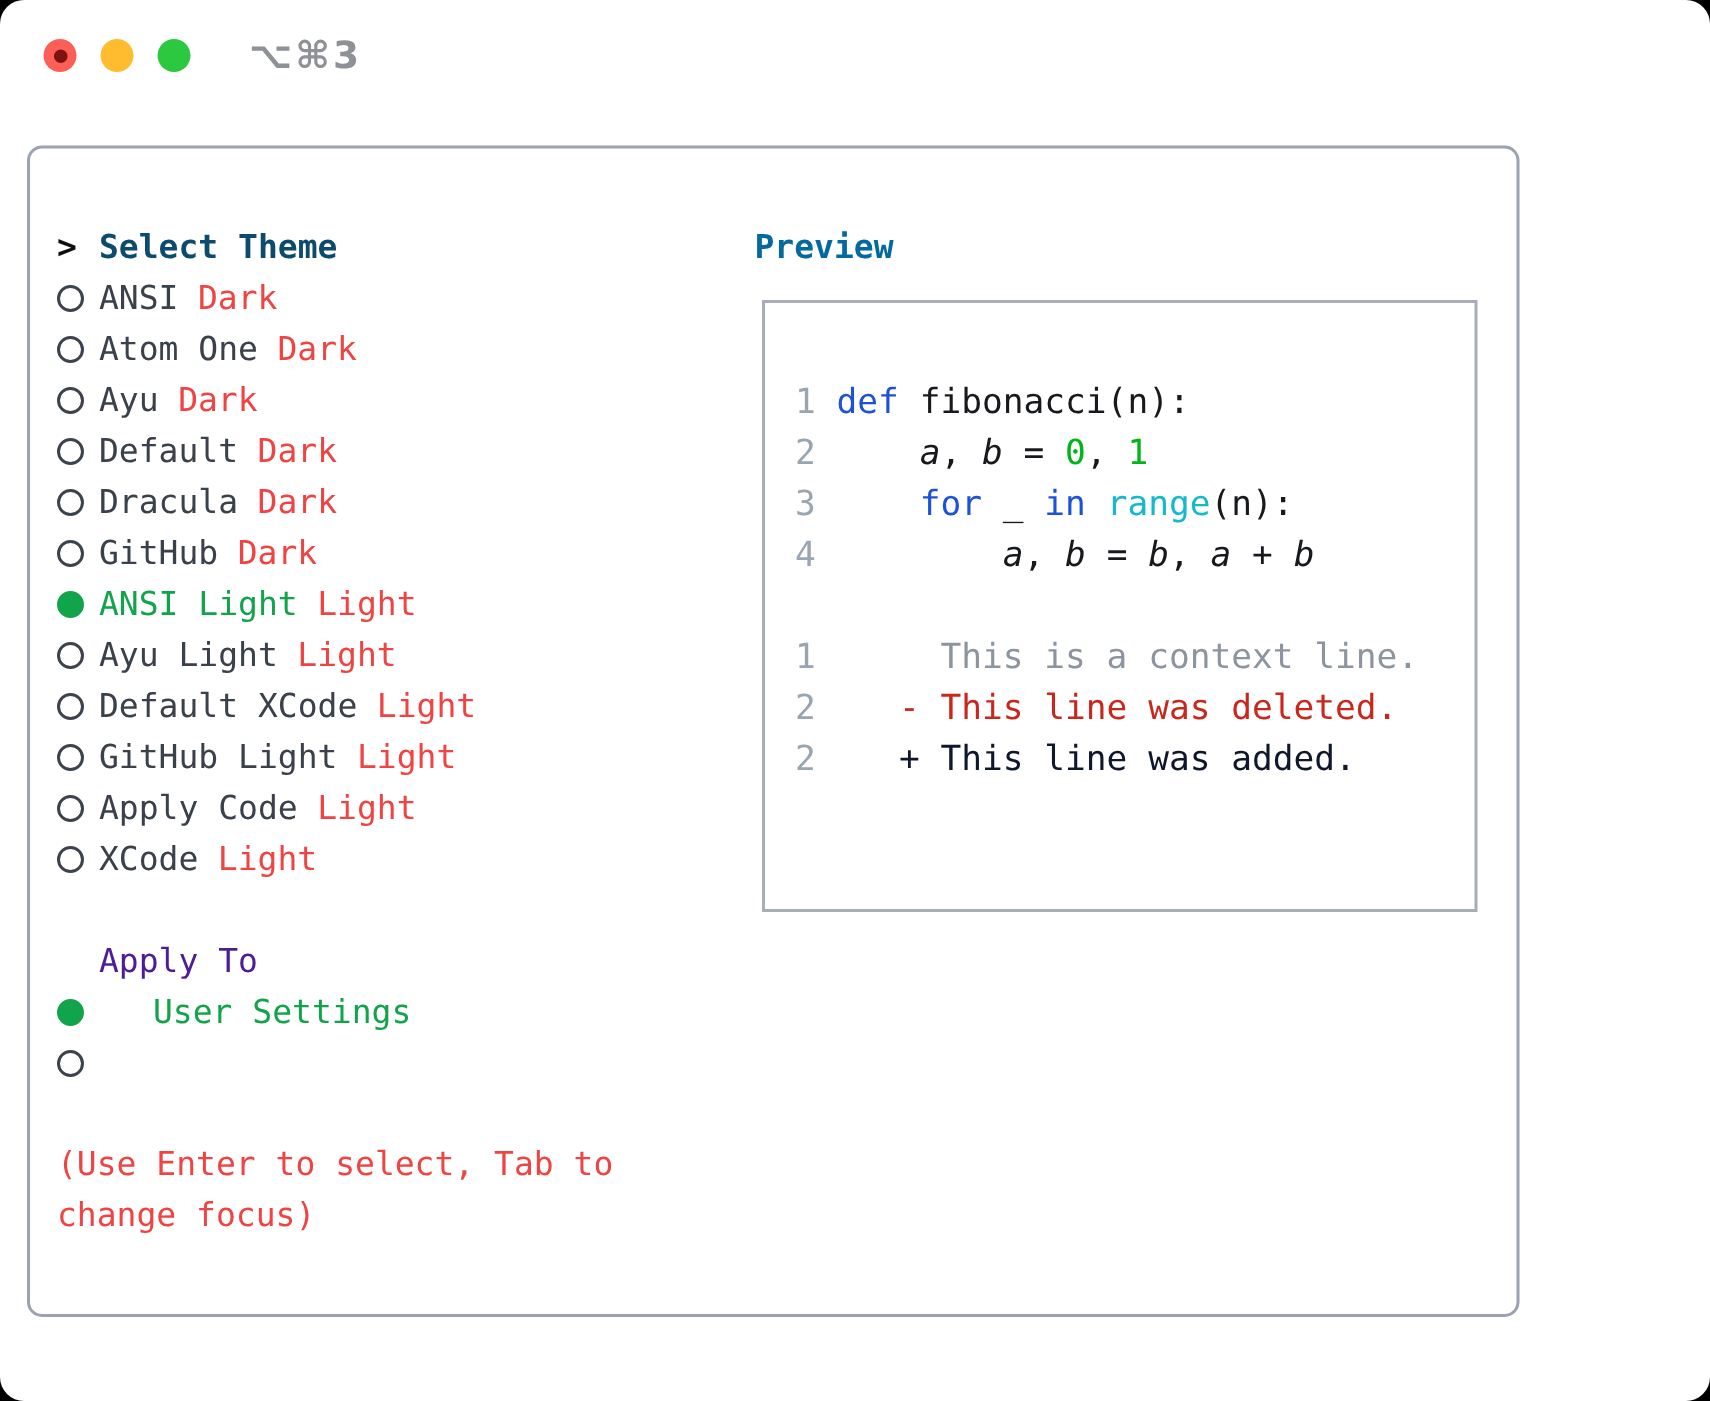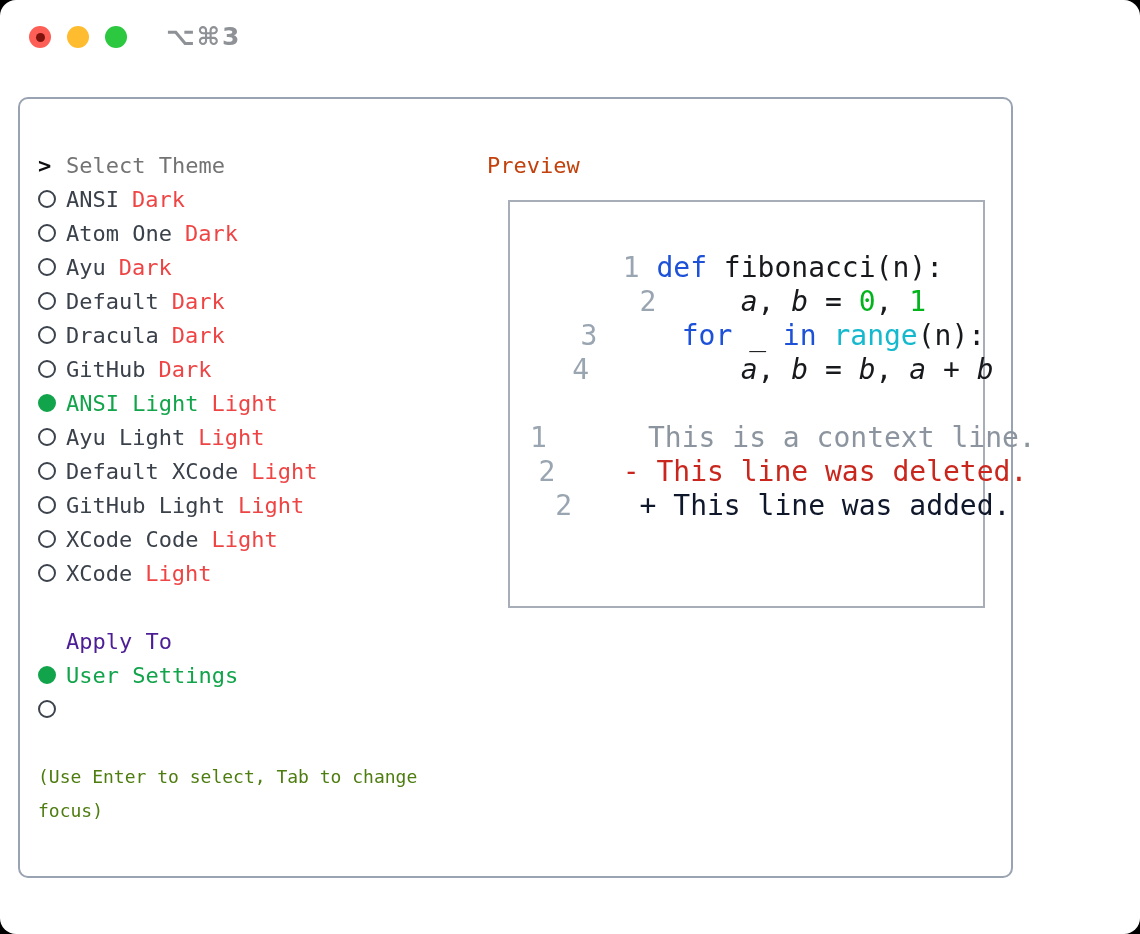--- a/index.html
+++ b/index.html
@@ -25,41 +25,41 @@
   .main-box{
     position:absolute;left:18px;top:97px;width:995px;height:781px;
     box-sizing:border-box;border:2px solid #9aa3b1;border-radius:10px;background:#fff;
   }
   .row{display:flex;align-items:center;height:34px;font-size:22px;white-space:pre;}
   .slot{display:inline-flex;align-items:center;width:28px;flex:0 0 28px;}
   .radio{width:14px;height:14px;border:2px solid #3c434c;border-radius:50%;box-sizing:content-box;}
   .theme-item.selected .radio{background:#12a44b;border-color:#12a44b;}
   .theme-item.selected .tname{color:#12a44b;}
   .apply-option.selected .radio{background:#12a44b;border-color:#12a44b;}
-  .apply-option.selected .oname{color:#12a44b;}
+  .apply-option.selected .oname{color:#12a44b;margin-left:36px;}
   .prompt{color:#0d0e10;font-weight:bold;}
-  .hdr{color:#737373;font-weight:normal;}
+  .hdr{color:#0c4a6e;font-weight:bold;}
   .tname{color:#3a414a;margin-right:13px;}
   .tsuffix{color:#ef4444;}
   .oname{color:#2b3139;}
   .left-col{position:absolute;left:18px;top:49px;width:460px;}
   .spacer{height:34px;}
   .help{
-    margin-top:0;width:420px;font-size:18px;line-height:34px;color:#4d7c0f;
+    margin-top:0;width:420px;font-size:22px;line-height:34px;color:#ef4444;
     white-space:normal;word-break:normal;
   }
   
-  .preview-label{position:absolute;left:467px;top:50px;height:34px;line-height:34px;
-    font-size:22px;font-weight:normal;color:#c2410c;}
+  .preview-label{position:absolute;left:483px;top:50px;height:34px;line-height:34px;
+    font-size:22px;font-weight:bold;color:#0369a1;}
   .preview-box{
     position:absolute;left:488px;top:101px;width:477px;height:408px;
     box-sizing:border-box;border:2px solid #a7aeb8;background:#fff;
   }
   .code-pane{position:absolute;left:0;top:0;padding:49px 0 0 20px;}
-  .cline{height:34px;line-height:34px;font-size:28px;white-space:pre;text-align:center;}
+  .cline{height:34px;line-height:34px;font-size:23px;white-space:pre;}
   .num{color:#9aa5b2;}
   .tk-kw{color:#1c51d8;}
   .tk-pl{color:#17191c;}
   .tk-var{color:#17191c;font-style:italic;}
   .tk-num{color:#00b41c;}
   .tk-builtin{color:#14b9ce;}
   .tk-ctx{color:#8c959f;}
   .tk-del{color:#c9271d;}
   .tk-add{color:#0f172a;}
 </style>
@@ -131,21 +131,21 @@
         <span class="tname">Default XCode</span>
         <span class="tsuffix">Light</span>
       </div>
       <div class="row theme-item">
         <span class="slot"><span class="radio"></span></span>
         <span class="tname">GitHub Light</span>
         <span class="tsuffix">Light</span>
       </div>
       <div class="row theme-item">
         <span class="slot"><span class="radio"></span></span>
-        <span class="tname">XCode Code</span>
+        <span class="tname">Apply Code</span>
         <span class="tsuffix">Light</span>
       </div>
       <div class="row theme-item">
         <span class="slot"><span class="radio"></span></span>
         <span class="tname">XCode</span>
         <span class="tsuffix">Light</span>
       </div>
 
       <div class="spacer"></div>
 

